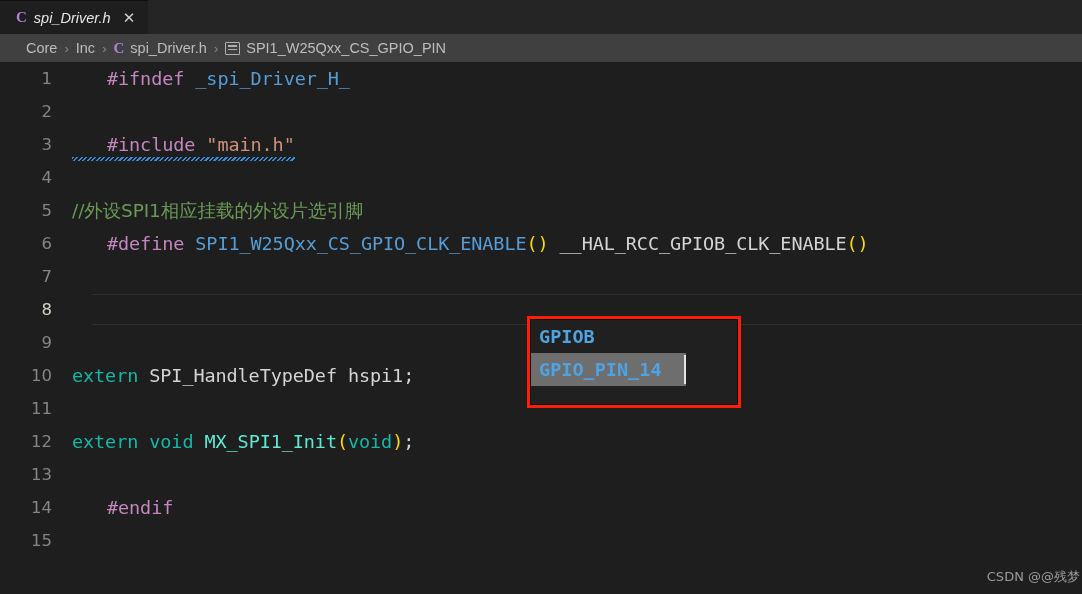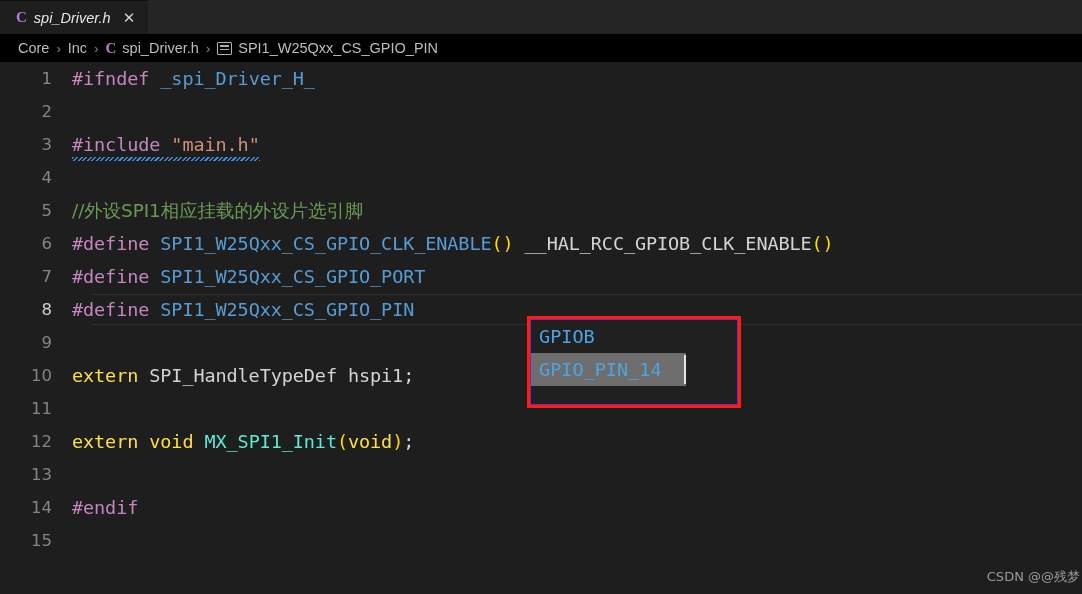--- a/index.html
+++ b/index.html
@@ -62,24 +62,24 @@
     color: #cfcfcf;
     line-height: 1;
     margin-left: 5px;
     cursor: pointer;
   }
   #tabbar-filler { flex: 1; background: #252526; }
 
   
   #breadcrumb {
     height: 28px;
-    background: #000000;
-    display: flex;
-    align-items: center;
-    padding-left: 18px;
+    background: #404040;
+    display: flex;
+    align-items: center;
+    padding-left: 26px;
     gap: 6px;
     font-size: 14.5px;
     color: #a9a9a9;
     white-space: nowrap;
   }
   .crumb { color: #bdbdbd; cursor: pointer; }
   .crumb-sep { color: #8a8a8a; font-size: 13px; padding: 0 1px; }
   .crumb-icon-c {
     font-family: "Liberation Serif", serif;
     font-weight: bold;
@@ -143,28 +143,28 @@
     left: 92px;
     right: 0;
     top: 1px;
     bottom: 1px;
     border-top: 1px solid #2f2f2f;
     border-bottom: 1px solid #2f2f2f;
     pointer-events: none;
   }
 
   
-  .t-pre   { color: #c586c0; }          
+  .t-pre   { color: #c586c0; margin-left: 35px; }          
   .t-id    { color: #569cd6; }          
   .t-str   { color: #ce9178; }          
   .t-cmt   { color: #6a9955; font-family: "DejaVu Sans", sans-serif; text-align: center; }
   .t-plain { color: #d4d4d4; }
   .t-paren { color: #ffd602; }
   .t-fn    { color: #5eead4; }
-  .t-kw    { color: #fde047; }
+  .t-kw    { color: #14b8a6; }
 
   .squiggle {
     position: relative;
   }
   .squiggle::after {
     content: "";
     position: absolute;
     left: 0; right: 0;
     bottom: -6px;
     height: 4px;
@@ -175,22 +175,23 @@
   }
 
   
   #suggest-wrap {
     position: absolute;
     left: 527px;
     top: 254px;
     width: 214px;
     height: 92px;
     border: 3px solid #ff1d07;
-    background: #6d28d9;
+    background: #000000;
     z-index: 20;
+    font-weight: bold;
   }
   #suggest-list {
     position: absolute;
     inset: 1px;
     background: #202020;
   }
   .suggest-row {
     height: 33px;
     display: flex;
     align-items: center;
@@ -261,22 +262,22 @@
 </div>
 
 <div id="editor">
   <div id="code-lines">
       <div class="code-line"><div class="ln">1</div><div class="code-text"><span class="t-pre">#ifndef</span><span class="t-plain"> </span><span class="t-id">_spi_Driver_H_</span></div></div>
       <div class="code-line"><div class="ln">2</div></div>
       <div class="code-line"><div class="ln">3</div><div class="code-text squiggle"><span class="t-pre">#include</span><span class="t-plain"> </span><span class="t-str">"main.h"</span></div></div>
       <div class="code-line"><div class="ln">4</div><div class="code-text"></div></div>
       <div class="code-line"><div class="ln">5</div><div class="code-text"><span class="t-cmt">//外设SPI1相应挂载的外设片选引脚</span></div></div>
       <div class="code-line"><div class="ln">6</div><div class="code-text"><span class="t-pre">#define</span><span class="t-plain"> </span><span class="t-id">SPI1_W25Qxx_CS_GPIO_CLK_ENABLE</span><span class="t-paren">()</span><span class="t-plain"> __HAL_RCC_GPIOB_CLK_ENABLE</span><span class="t-paren">()</span></div></div>
-      <div class="code-line"><div class="ln">7</div><div class="code-text"><span class="t-pre">#define</span><span class="t-plain"> </span><span class="t-id">SPI1_W25Qxx_CS_GPIO_PORT</span></div></div>
-      <div class="code-line active"><div class="cur-line-box"></div><div class="ln">8</div><div class="code-text"><span class="t-pre">#define</span><span class="t-plain"> </span><span class="t-id">SPI1_W25Qxx_CS_GPIO_PIN</span></div></div>
+      <div class="code-line"><div class="ln">7</div></div>
+      <div class="code-line active"><div class="cur-line-box"></div><div class="ln">8</div></div>
       <div class="code-line"><div class="ln">9</div><div class="code-text"></div></div>
       <div class="code-line"><div class="ln">10</div><div class="code-text"><span class="t-kw">extern</span><span class="t-plain"> SPI_HandleTypeDef hspi1;</span></div></div>
       <div class="code-line"><div class="ln">11</div><div class="code-text"></div></div>
       <div class="code-line"><div class="ln">12</div><div class="code-text"><span class="t-kw">extern</span><span class="t-plain"> </span><span class="t-kw">void</span><span class="t-plain"> </span><span class="t-fn">MX_SPI1_Init</span><span class="t-paren">(</span><span class="t-kw">void</span><span class="t-paren">)</span><span class="t-plain">;</span></div></div>
       <div class="code-line"><div class="ln">13</div><div class="code-text"></div></div>
       <div class="code-line"><div class="ln">14</div><div class="code-text"><span class="t-pre">#endif</span></div></div>
       <div class="code-line"><div class="ln">15</div><div class="code-text"></div></div>
     </div>
 
   <div id="suggest-wrap" style="border-color: rgb(255, 29, 7);">

